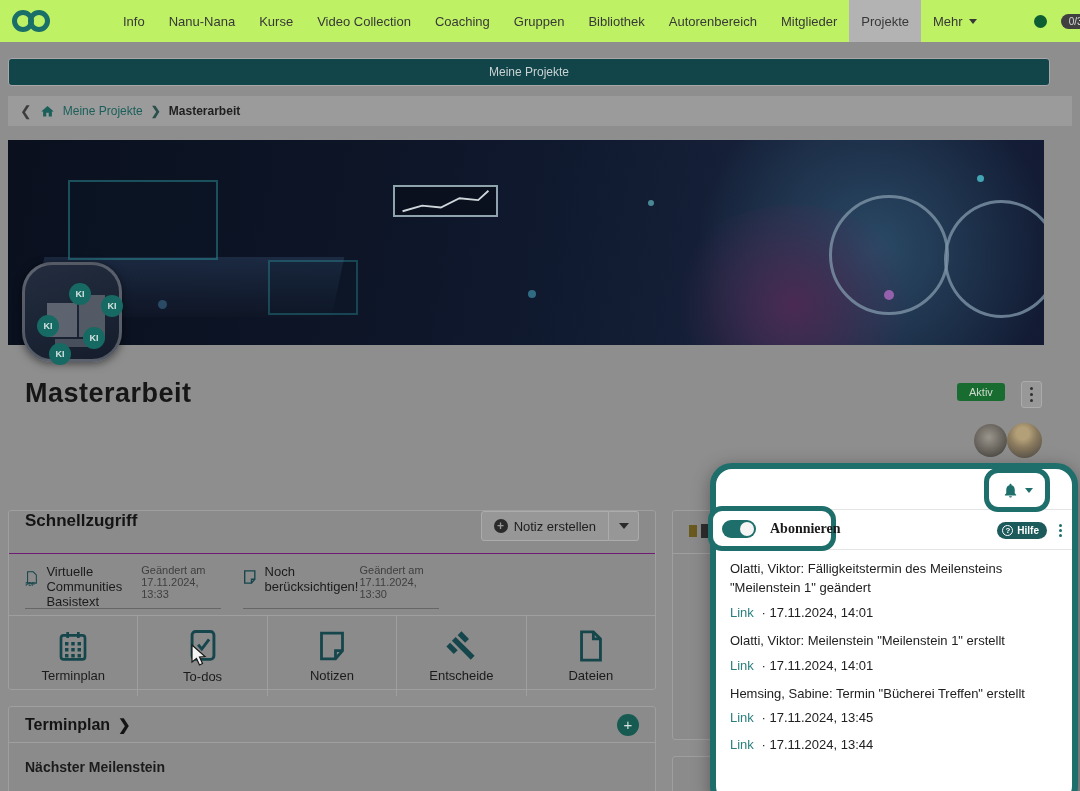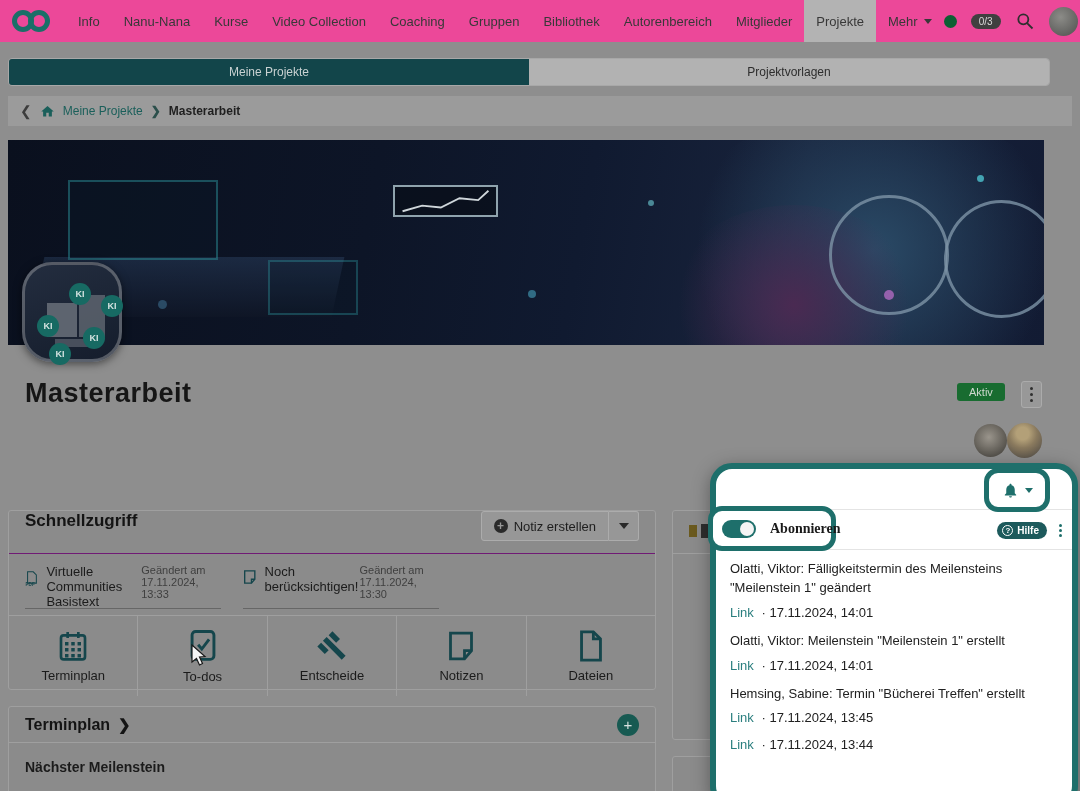--- a/index.html
+++ b/index.html
@@ -1,21 +1,21 @@
 <!DOCTYPE html>
 <html><head>
 <meta charset="utf-8">
 <style>
   * { margin:0; padding:0; box-sizing:border-box; }
   html,body { width:1080px; height:791px; overflow:hidden; }
   body { font-family:"Liberation Sans", sans-serif; background:#8e8e8e; position:relative; }
 
   
-  .navbar { position:absolute; left:0; top:0; width:1080px; height:42px; background:#ec4899;
-            display:flex; align-items:center; }
+  .navbar { position:absolute; left:0; top:0; width:1080px; height:42px; background:#bef264;
+            display:flex; align-items:center;gap:45px; }
   .logo { width:40px; height:22px; margin:0 14px 0 12px; position:relative; flex:0 0 auto; }
   .logo i { position:absolute; top:0; width:22px; height:22px; border:5px solid #1a6f68; border-radius:50%; }
   .logo i:first-child { left:0; } .logo i:last-child { left:16px; }
   .nav-items { display:flex; align-items:center; height:42px; }
   .nav-item { font-size:13px; color:#383838; padding:0 12px; height:42px; display:flex; align-items:center; cursor:default; white-space:nowrap; }
   .nav-item.active { background:#b3b3b3; }
   .nav-caret { width:0; height:0; border-left:4px solid transparent; border-right:4px solid transparent; border-top:5px solid #383838; margin-left:6px; }
   .nav-right { margin-left:auto; display:flex; align-items:center; gap:14px; padding-right:16px; }
   .status-dot { width:13px; height:13px; border-radius:50%; background:#0d5f33; }
   .counter-pill { background:#404040; color:#d9d9d9; font-size:10px; font-weight:normal; border-radius:9px; padding:2px 8px; }
@@ -175,21 +175,20 @@
       <circle cx="10" cy="10" r="6" fill="none" stroke="#2f2f2f" stroke-width="2.2"></circle>
       <line x1="14.5" y1="14.5" x2="21" y2="21" stroke="#2f2f2f" stroke-width="2.2"></line>
     </svg>
     <span class="avatar-sm"></span>
 
   </div>
 </div>
 
 <div class="tabbar">
   <div class="tab active">Meine Projekte</div>
-  <div class="tab inactive">Projektvorlagen</div>
 </div>
 
 <div class="breadcrumb">
   <span class="bc-back">❮</span>
   <svg width="15" height="15" viewBox="0 0 24 24">
     <path d="M10 20v-6h4v6h5v-8h3L12 3 2 12h3v8z" fill="#1a5f5a"></path>
   </svg>
   <span class="bc-link">Meine Projekte</span>
   <span class="bc-sep">❯</span>
   <span class="bc-current">Masterarbeit</span>
@@ -290,31 +289,31 @@
       <span class="shortcut-label">Terminplan</span>
     </div>
     <div class="shortcut">
       <svg width="30" height="34" viewBox="0 0 24 28">
         <rect x="3" y="2" width="18" height="23" rx="3" fill="none" stroke="#15464c" stroke-width="2.4"></rect>
         <polyline points="8,13 11,16.5 17,8.5" fill="none" stroke="#15464c" stroke-width="2.4"></polyline>
       </svg>
       <span class="shortcut-label">To-dos</span>
     </div>
     <div class="shortcut">
-      <svg width="32" height="32" viewBox="0 0 24 24">
-        <path fill="#15464c" d="M5.2 8.1 8 5.2l14.2 14.2-2.9 2.9zM12.3 1l5.7 5.7-2.9 2.8-5.6-5.6zM3.8 9.5l5.7 5.7-2.9 2.8L1 12.3z"></path>
-      </svg>
-      <span class="shortcut-label">Entscheide</span>
-    </div>
-    <div class="shortcut">
       <svg width="28" height="32" viewBox="0 0 24 26">
         <path d="M3 2h18v15l-6 7H3z" fill="none" stroke="#15464c" stroke-width="2.4"></path>
         <path d="M15 24v-7h6" fill="none" stroke="#15464c" stroke-width="2.4"></path>
       </svg>
       <span class="shortcut-label">Notizen</span>
+    </div>
+    <div class="shortcut">
+      <svg width="32" height="32" viewBox="0 0 24 24">
+        <path fill="#15464c" d="M5.2 8.1 8 5.2l14.2 14.2-2.9 2.9zM12.3 1l5.7 5.7-2.9 2.8-5.6-5.6zM3.8 9.5l5.7 5.7-2.9 2.8L1 12.3z"></path>
+      </svg>
+      <span class="shortcut-label">Entscheide</span>
     </div>
     <div class="shortcut">
       <svg width="26" height="32" viewBox="0 0 22 26">
         <path d="M3 1h10l6 6v18H3z" fill="none" stroke="#15464c" stroke-width="2.4"></path>
         <path d="M13 1v6h6" fill="none" stroke="#15464c" stroke-width="2.4"></path>
       </svg>
       <span class="shortcut-label">Dateien</span>
     </div>
   </div>
 </div>

